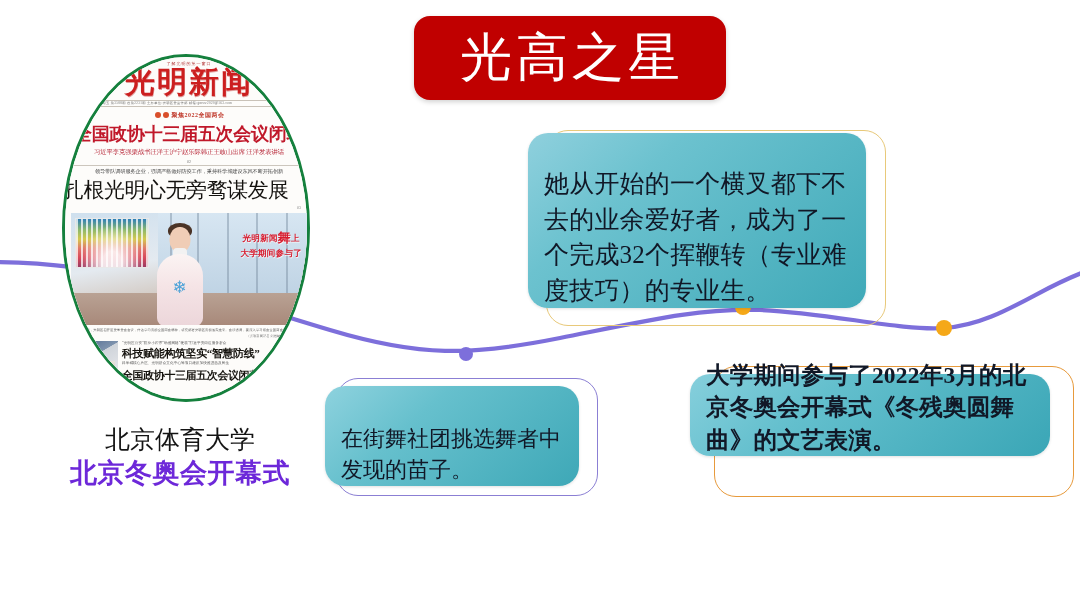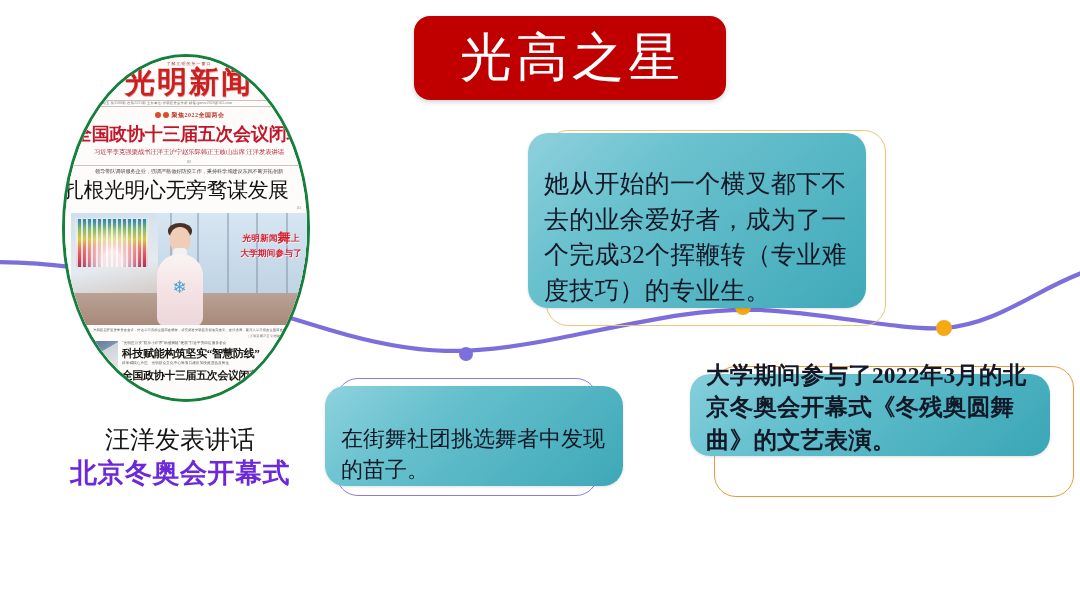--- a/index.html
+++ b/index.html
@@ -349,21 +349,21 @@
     letter-spacing: .2px;
   }
 
   
   #callout-2 { left: 318px; top: 378px; width: 280px; height: 120px; }
   #callout-2 .frame {
     left: 18px; top: 0px; width: 262px; height: 118px;
     border: 1.4px solid #8b7fd4;
   }
   #callout-2 .card {
-    left: 7px; top: 8px; width: 298px; height: 100px;
+    left: 7px; top: 8px; width: 254px; height: 100px;
     background: linear-gradient(138deg, #8ed2de 0%, #66c0cd 35%, #3ea8b7 100%);
   }
   #callout-2 .body {
     font-size: 22px;
     line-height: 1.40;
   }
 
   
   #callout-3 { left: 684px; top: 366px; width: 396px; height: 134px; }
   #callout-3 .frame {
@@ -448,21 +448,21 @@
           <div class="sub-headline">科技赋能构筑坚实“智慧防线”</div>
           <div class="quote-line">科学城核心片区、光明群众文化中心等项目建设加快推进惠及民生</div>
           <div class="sub-headline2">全国政协十三届五次会议闭幕</div>
         </div>
       </div>
       <div class="foot-rule">光明新闻社出版   广告热线:0755-88211234   印刷:深圳报业集团印务有限公司</div>
     </div>
   </div>
 
   <div class="person-caption">
-    <div class="ln">汪洋发表讲话</div>
+    <div class="ln">北京体育大学</div>
     <div class="highlight">北京冬奥会开幕式</div>
   </div>
 
   <div class="callout" id="callout-1">
     <div class="frame"></div>
     <div class="card">
       <div class="body"><span>她从开始的一个横叉都下不去的业余爱好者，成为了一个完成</span><span class="strong">32个挥鞭转</span><span>（专业难度技巧）的专业生。</span></div>
     </div>
   </div>
 

